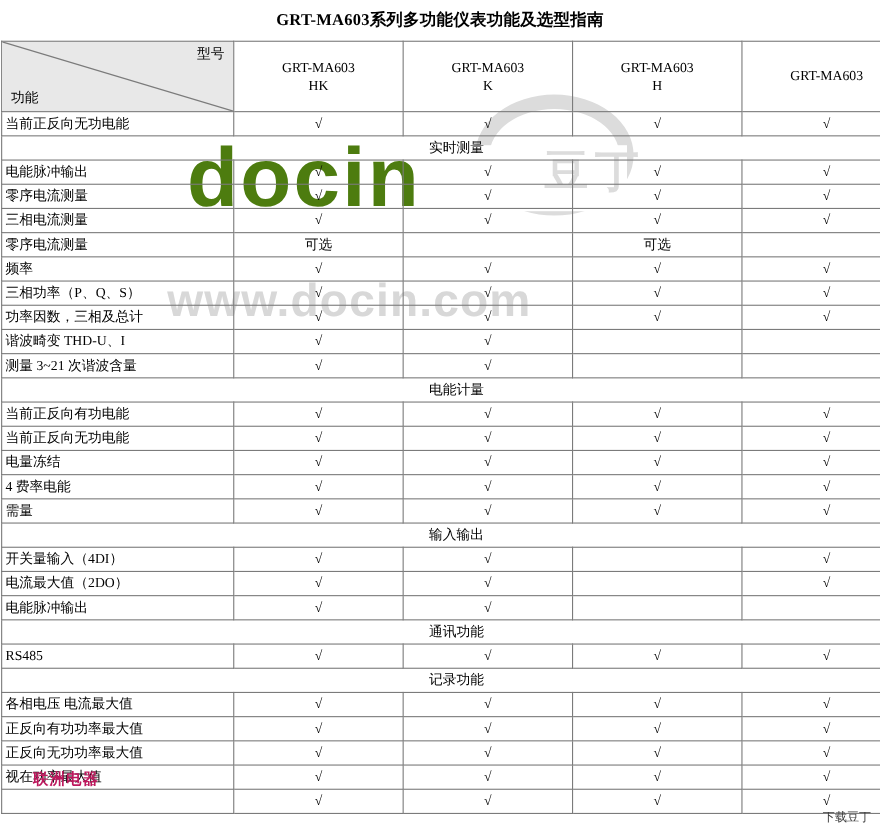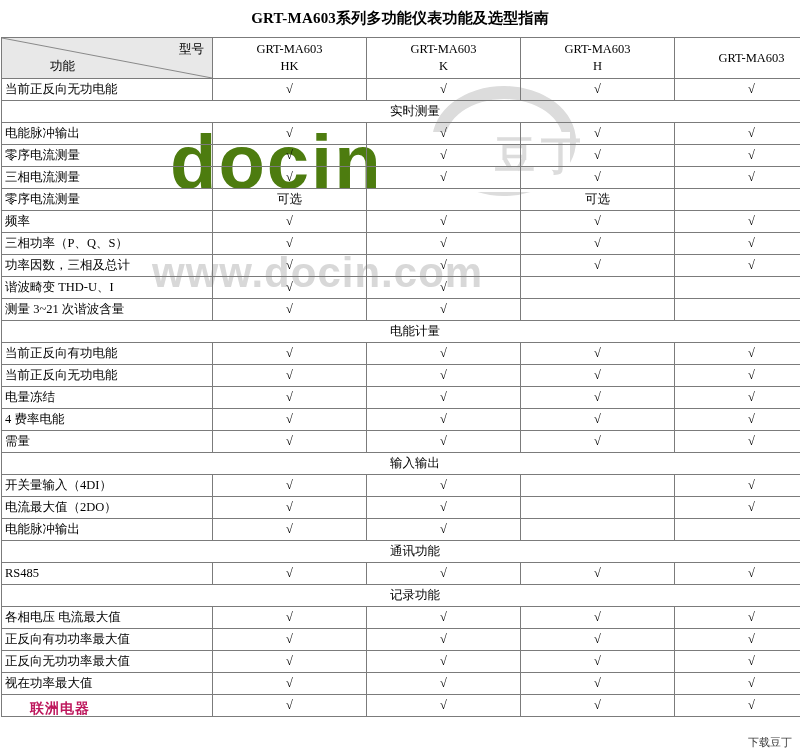--- a/index.html
+++ b/index.html
@@ -62,41 +62,40 @@
     font-size: 13px;
   }
   .hdr td.corner {
     position: relative;
     padding: 0;
     background: #e8e8e8;
   }
   .corner-inner {
     position: relative;
     width: 100%;
-    height: 40px;
+    height: 63px;
   }
   .corner-inner .diag {
     position: absolute;
     left: 0;
     top: 0;
     width: 100%;
     height: 100%;
   }
   .corner-inner .lbl-model {
     position: absolute;
     right: 8px;
     top: 3px;
     font-size: 12.5px;
   }
   .corner-inner .lbl-func {
     position: absolute;
     left: 8px;
     bottom: 3px;
     font-size: 12.5px;
-    margin-left: 40px;
   }
   .hdr .m1 { line-height: 1.35; }
   .row-shaded td { background: #e8e8e8; }
   tr.section td {
     text-align: center;
     font-size: 12.5px;
     height: 21px;
   }
   .wm-docin {
     position: absolute;

